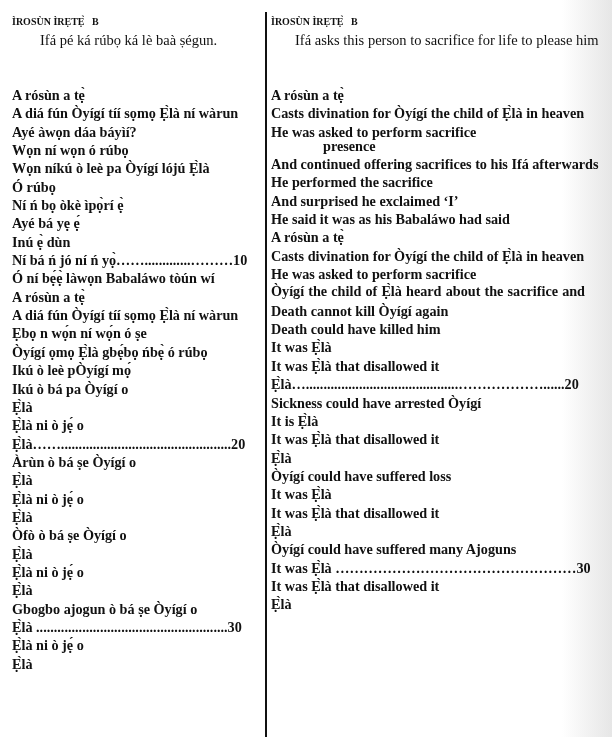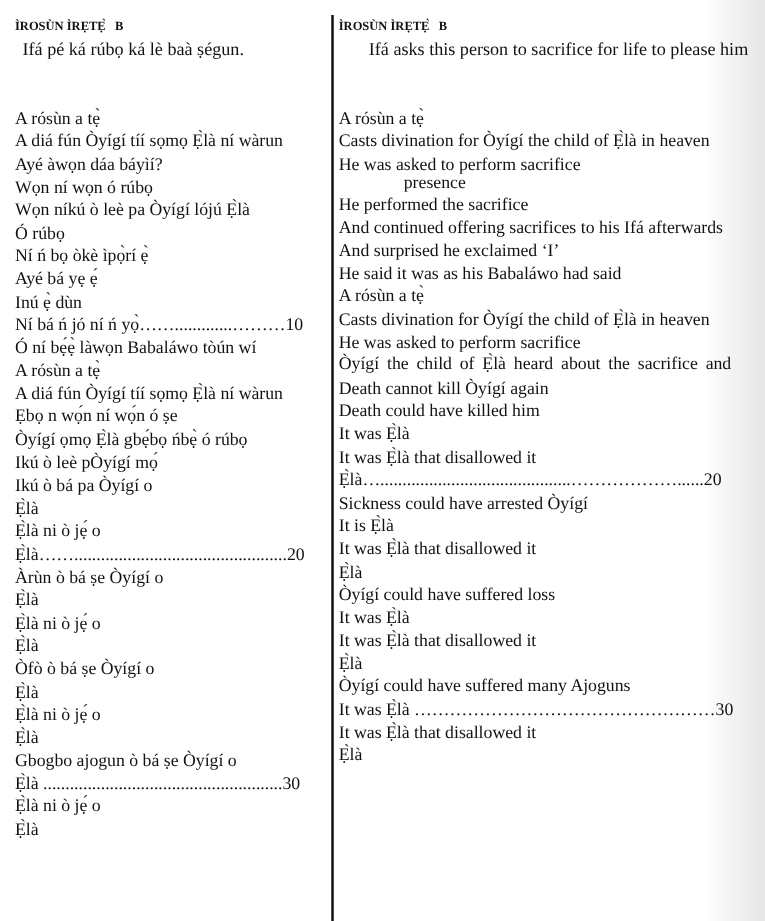--- a/index.html
+++ b/index.html
@@ -21,23 +21,23 @@
   .col { position:absolute; top:0; }
   .col-left { left:12px; width:250px; }
   .col-right { left:271px; width:330px; }
   .title {
     position:absolute; top:14px; font-weight:bold; font-size:10px; line-height:16px;
     white-space:pre;
   }
   .subtitle {
     position:absolute; top:32px; font-size:14.5px; line-height:16px; white-space:nowrap;
   }
-  .col-left .subtitle { left:6px; }
+  .col-left .subtitle { left:28px; }
   .col-right .subtitle { left:24px; }
-  .lines { position:absolute; top:86px; left:0; right:16px; }
+  .lines { position:absolute; top:86px; left:0; right:16px;font-weight:bold; }
   .line {
     font-size:14.2px; line-height:18.35px; white-space:nowrap; position:relative;
   }
   .col-right .line.justify {
     white-space:normal; text-align:justify; text-align-last:justify;
     line-height:16.5px; height:18.35px;
   }
   .col-right .line.cont {
     padding-left:52px; line-height:14px; height:16px; margin-top:-2px;
   }
@@ -88,22 +88,22 @@
 </div>
 
 <div class="col col-right">
   <div class="title">ÌROSÙN ÌRẸTẸ̀   B</div>
   <div class="subtitle">Ifá asks this person to sacrifice for life to please him</div>
   <div class="lines">
     <div class="line">A rósùn a tẹ̀</div>
     <div class="line">Casts divination for Òyígí the child of Ẹ̀là in heaven</div>
     <div class="line">He was asked to perform sacrifice</div>
     <div class="line cont">presence</div>
+    <div class="line">And continued offering sacrifices to his Ifá afterwards</div>
     <div class="line">He performed the sacrifice</div>
-    <div class="line">And continued offering sacrifices to his Ifá afterwards</div>
     <div class="line">And surprised he exclaimed ‘I’</div>
     <div class="line">He said it was as his Babaláwo had said</div>
     <div class="line">A rósùn a tẹ̀</div>
     <div class="line">Casts divination for Òyígí the child of Ẹ̀là in heaven</div>
     <div class="line">He was asked to perform sacrifice</div>
     <div class="line justify">Òyígí the child of Ẹ̀là heard about the sacrifice and</div>
     <div class="line">Death cannot kill Òyígí again</div>
     <div class="line">Death could have killed him</div>
     <div class="line">It was Ẹ̀là</div>
     <div class="line">It was Ẹ̀là that disallowed it</div>

